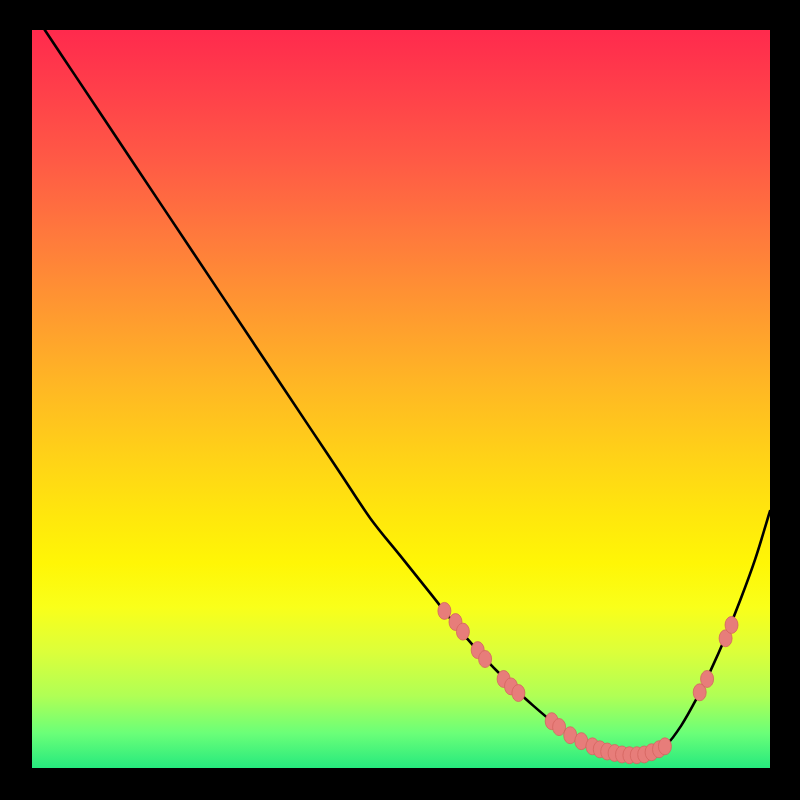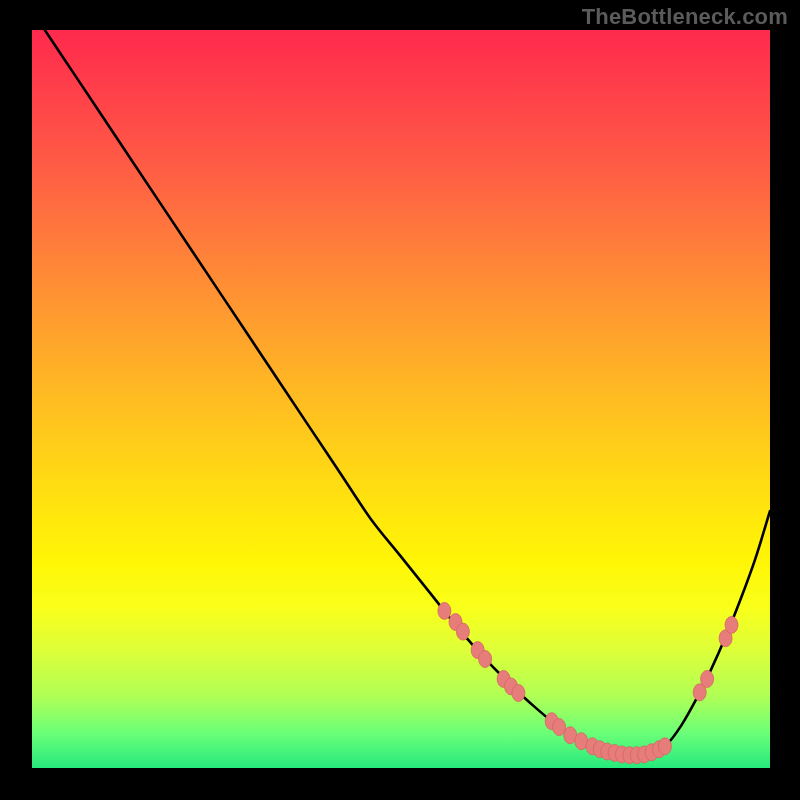--- a/index.html
+++ b/index.html
@@ -111,14 +111,13 @@
         <ellipse cx="669.7" cy="662.3" rx="6.5" ry="8.5" fill="#e77d7a" stroke="#d46560" stroke-width="0.8"></ellipse>
         <ellipse cx="677.1" cy="648.98" rx="6.5" ry="8.5" fill="#e77d7a" stroke="#d46560" stroke-width="0.8"></ellipse>
         <ellipse cx="695.5999999999999" cy="608.28" rx="6.5" ry="8.5" fill="#e77d7a" stroke="#d46560" stroke-width="0.8"></ellipse>
         <ellipse cx="701.52" cy="594.96" rx="6.5" ry="8.5" fill="#e77d7a" stroke="#d46560" stroke-width="0.8"></ellipse>
       </g>
   </svg>
 
   <div class="axis-left"></div>
   <div class="axis-bottom"></div>
 
-  <div class="watermark">TheBottleneck.com</div>
 </div>
 
 </body></html>

